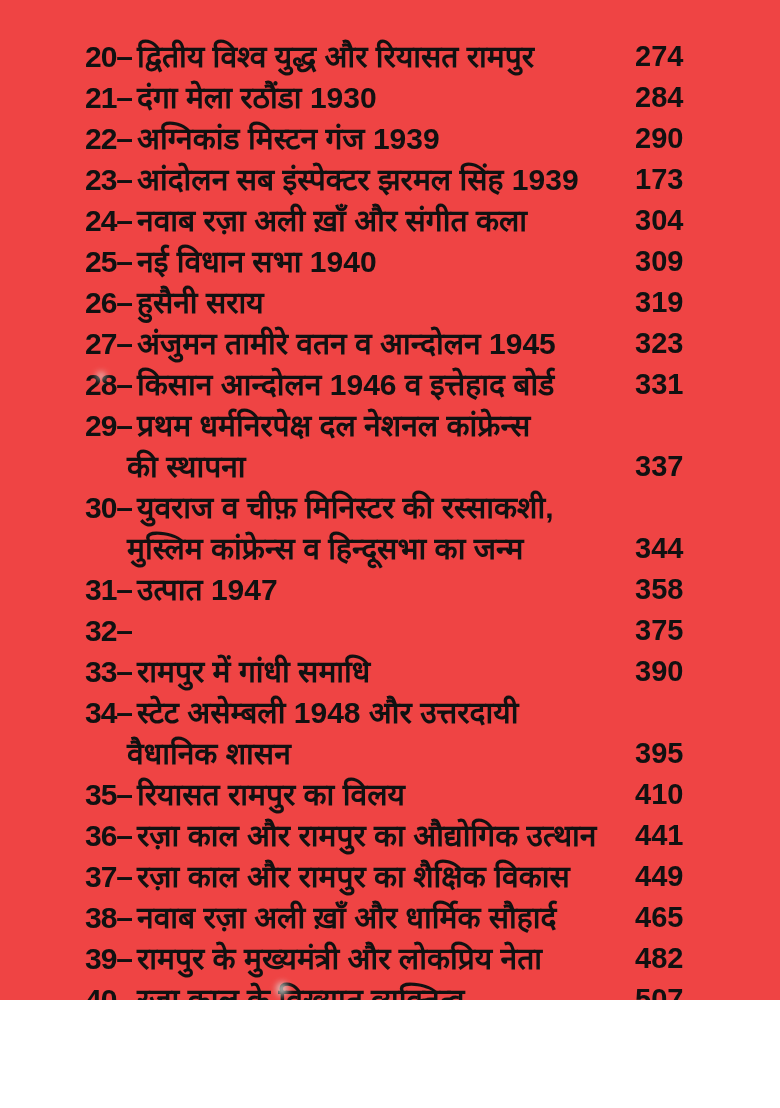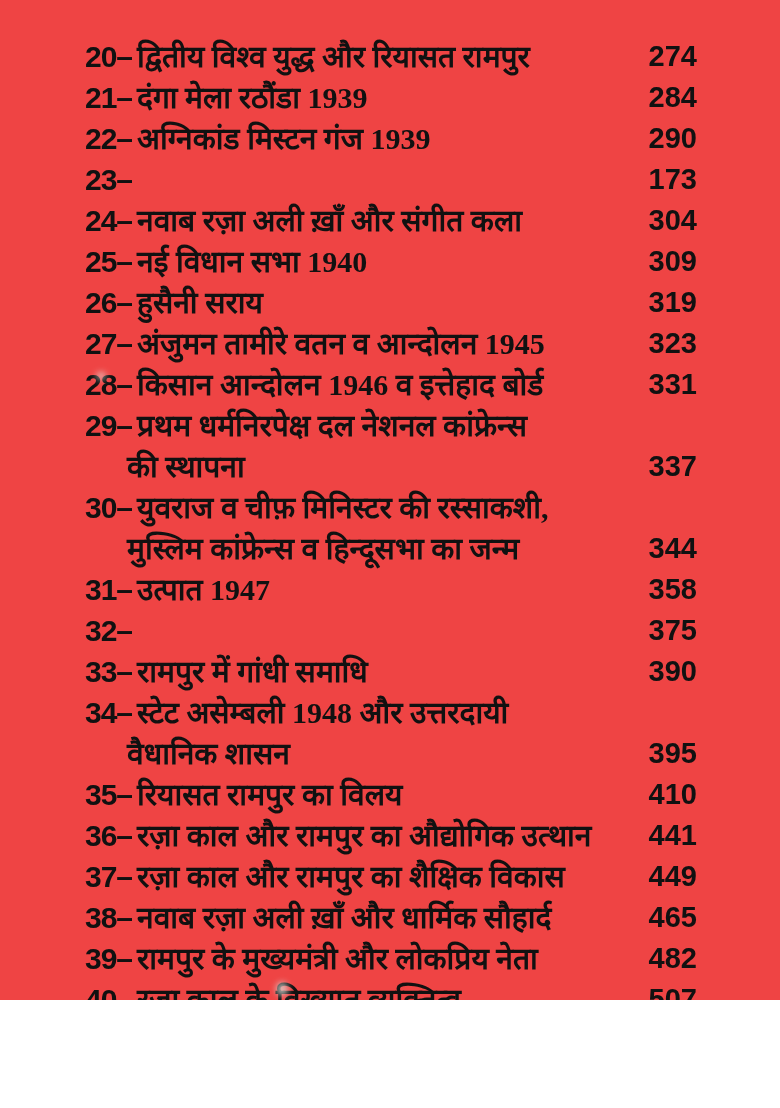--- a/index.html
+++ b/index.html
@@ -42,26 +42,25 @@
     flex: 0 0 52px;
     width: 52px;
     letter-spacing: -1px;
   }
   .line.cont {
     padding-left: 42px;
     text-align: right;
   }
   .title {
     letter-spacing: 0px;
-    font-family: Liberation Serif, serif;
   }
   .pagenum {
     flex: 0 0 auto;
     min-width: 62px;
-    text-align: right;
+    text-align: left;
     line-height: 41px;
     font-size: 29px;
     font-weight: 600;
     letter-spacing: 0px;
   }
   
   .smudge-bottom {
     position: absolute;
     left: 276px;
     bottom: 4px;
@@ -96,40 +95,41 @@
             <span class="title">द्वितीय विश्व युद्ध और रियासत रामपुर</span>
           </div>
         </div>
     <span class="pagenum">274</span>
   </div>
 
   <div class="entry">
     <div class="lines">
           <div class="line">
             <span class="num">21–</span>
-            <span class="title">दंगा मेला रठौंडा 1939</span>
+            <span class="title">दंगा मेला रठौंडा 1930</span>
           </div>
         </div>
     <span class="pagenum">284</span>
   </div>
 
   <div class="entry">
     <div class="lines">
           <div class="line">
             <span class="num">22–</span>
             <span class="title">अग्निकांड मिस्टन गंज 1939</span>
           </div>
         </div>
     <span class="pagenum">290</span>
   </div>
 
   <div class="entry">
     <div class="lines">
           <div class="line">
             <span class="num">23–</span>
+            <span class="title">आंदोलन सब इंस्पेक्टर झरमल सिंह 1939</span>
           </div>
         </div>
     <span class="pagenum">173</span>
   </div>
 
   <div class="entry">
     <div class="lines">
           <div class="line">
             <span class="num">24–</span>
             <span class="title">नवाब रज़ा अली ख़ाँ और संगीत कला</span>

